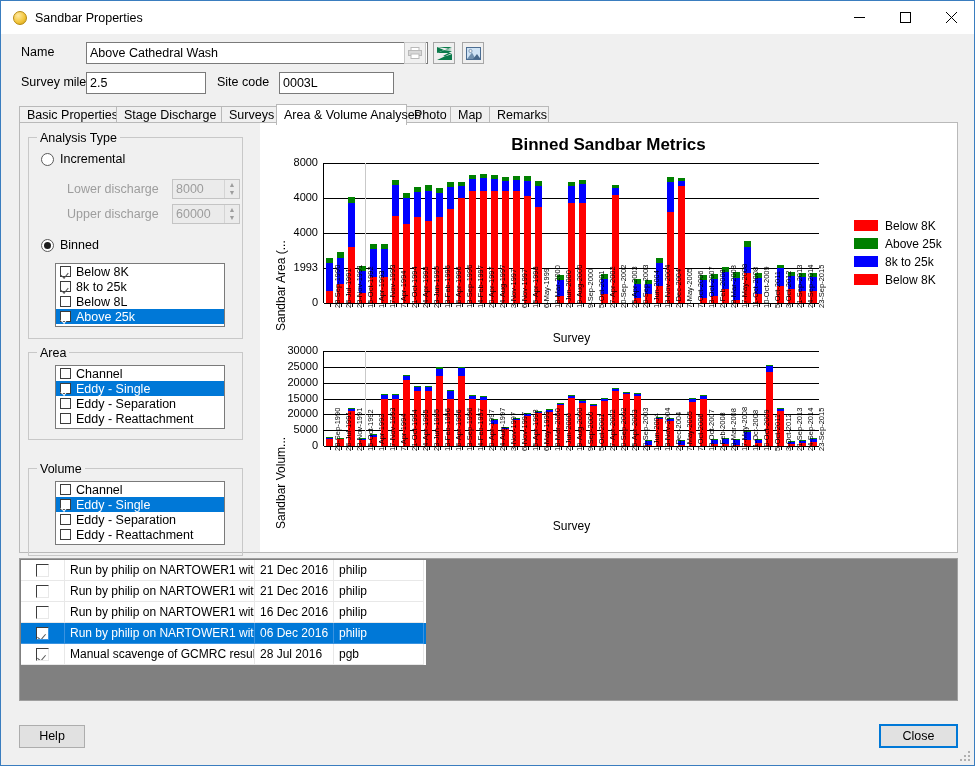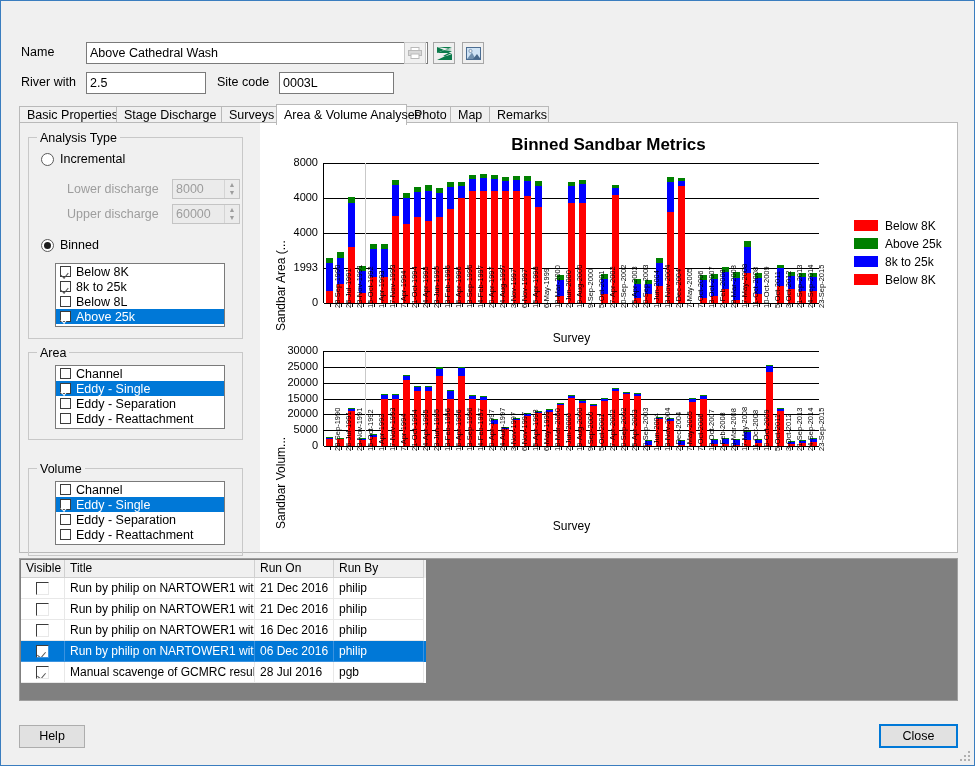--- a/index.html
+++ b/index.html
@@ -183,20 +183,42 @@
   .resize-grip { position:absolute; right:4px; bottom:4px; width:10px; height:10px; }
   .resize-grip i {
     position:absolute; width:2px; height:2px; background:#b0b0b0;
   }
 </style>
 </head>
 <body>
 
 <div class="window">
 
+  <div class="titlebar">
+    <div class="titlebar-icon"></div>
+    <div class="titlebar-text">Sandbar Properties</div>
+    <div class="winbtns">
+      <div class="winbtn">
+        <svg width="11" height="11">
+            <line x1="0" y1="5.5" x2="11" y2="5.5" stroke="#000" stroke-width="1"></line>
+          </svg>
+      </div>
+      <div class="winbtn">
+        <svg width="11" height="11">
+            <rect x="0.5" y="0.5" width="10" height="10" fill="none" stroke="#000" stroke-width="1"></rect>
+          </svg>
+      </div>
+      <div class="winbtn">
+        <svg width="11" height="11">
+            <line x1="0" y1="0" x2="11" y2="11" stroke="#000" stroke-width="1"></line>
+            <line x1="11" y1="0" x2="0" y2="11" stroke="#000" stroke-width="1"></line>
+          </svg>
+      </div>
+    </div>
+  </div>
 
   <div class="form-top">
     <div class="lbl" style="left:20px; top:11px;">Name</div>
     <div class="tb" style="left:85px; top:8px; width:342px;">Above Cathedral Wash</div>
 
     <div class="iconbtn dis" style="left:403px; top:8px;">
       <svg width="14" height="12" viewBox="0 0 14 12">
         <rect x="3" y="0.5" width="8" height="3" fill="#fff" stroke="#b9b9b9"></rect>
         <rect x="0.5" y="3.5" width="13" height="5" fill="#d8d8d8" stroke="#b9b9b9"></rect>
         <rect x="3" y="7" width="8" height="4.5" fill="#fff" stroke="#b9b9b9"></rect>
@@ -211,21 +233,21 @@
     </div>
     <div class="iconbtn" style="left:461px; top:8px;">
       <svg width="15" height="13" viewBox="0 0 15 13">
         <rect x="0.5" y="0.5" width="14" height="12" fill="#cfe3f5" stroke="#4b6d92"></rect>
         <circle cx="4.5" cy="4" r="1.6" fill="#f2f2f2" stroke="#4b6d92" stroke-width="0.6"></circle>
         <polygon points="1,12 6,5.5 9.5,12" fill="#6f8fae"></polygon>
         <polygon points="7,12 11,7 14.5,12" fill="#46678a"></polygon>
       </svg>
     </div>
 
-    <div class="lbl" style="left:20px; top:41px;">River with</div>
+    <div class="lbl" style="left:20px; top:41px;">Survey mile</div>
     <div class="tb" style="left:85px; top:38px; width:120px;">2.5</div>
     <div class="lbl" style="left:216px; top:41px;">Site code</div>
     <div class="tb" style="left:278px; top:38px; width:115px;">0003L</div>
   </div>
 
   <div class="tabstrip">
     <div class="tab" style="left:0px;   width:98px;">Basic Properties</div>
     <div class="tab" style="left:97px;  width:106px;">Stage Discharge</div>
     <div class="tab" style="left:202px; width:56px;">Surveys</div>
     <div class="tab sel" style="left:257px; width:131px;">Area &amp; Volume Analyses</div>
@@ -1004,26 +1026,20 @@
           <div class="xtick" style="left: 523.5px; top: 100px;">3-Oct-2012</div>
           <div class="xtick" style="left: 534.5px; top: 100px;">21-Sep-2013</div>
           <div class="xtick" style="left: 545.5px; top: 100px;">24-Sep-2014</div>
           <div class="xtick" style="left: 556.5px; top: 100px;">23-Sep-2015</div>
         </div>
     </div>
   </div>
 
   <div class="tablewrap">
     <div class="grid">
-      <div class="grid-head">
-        <div class="c-vis" style="justify-content:flex-start !important; padding-left:5px !important;">Visible</div>
-        <div class="c-tit">Title</div>
-        <div class="c-on">Run On</div>
-        <div class="c-by">Run By</div>
-      </div>
 
       <div class="grid-row">
         <div class="c-vis">
             <div class="gcb"></div>
           </div>
         <div class="c-tit">Run by philip on NARTOWER1 with 1 site</div>
         <div class="c-on">21 Dec 2016</div>
         <div class="c-by">philip</div>
       </div>
       <div class="grid-row">

